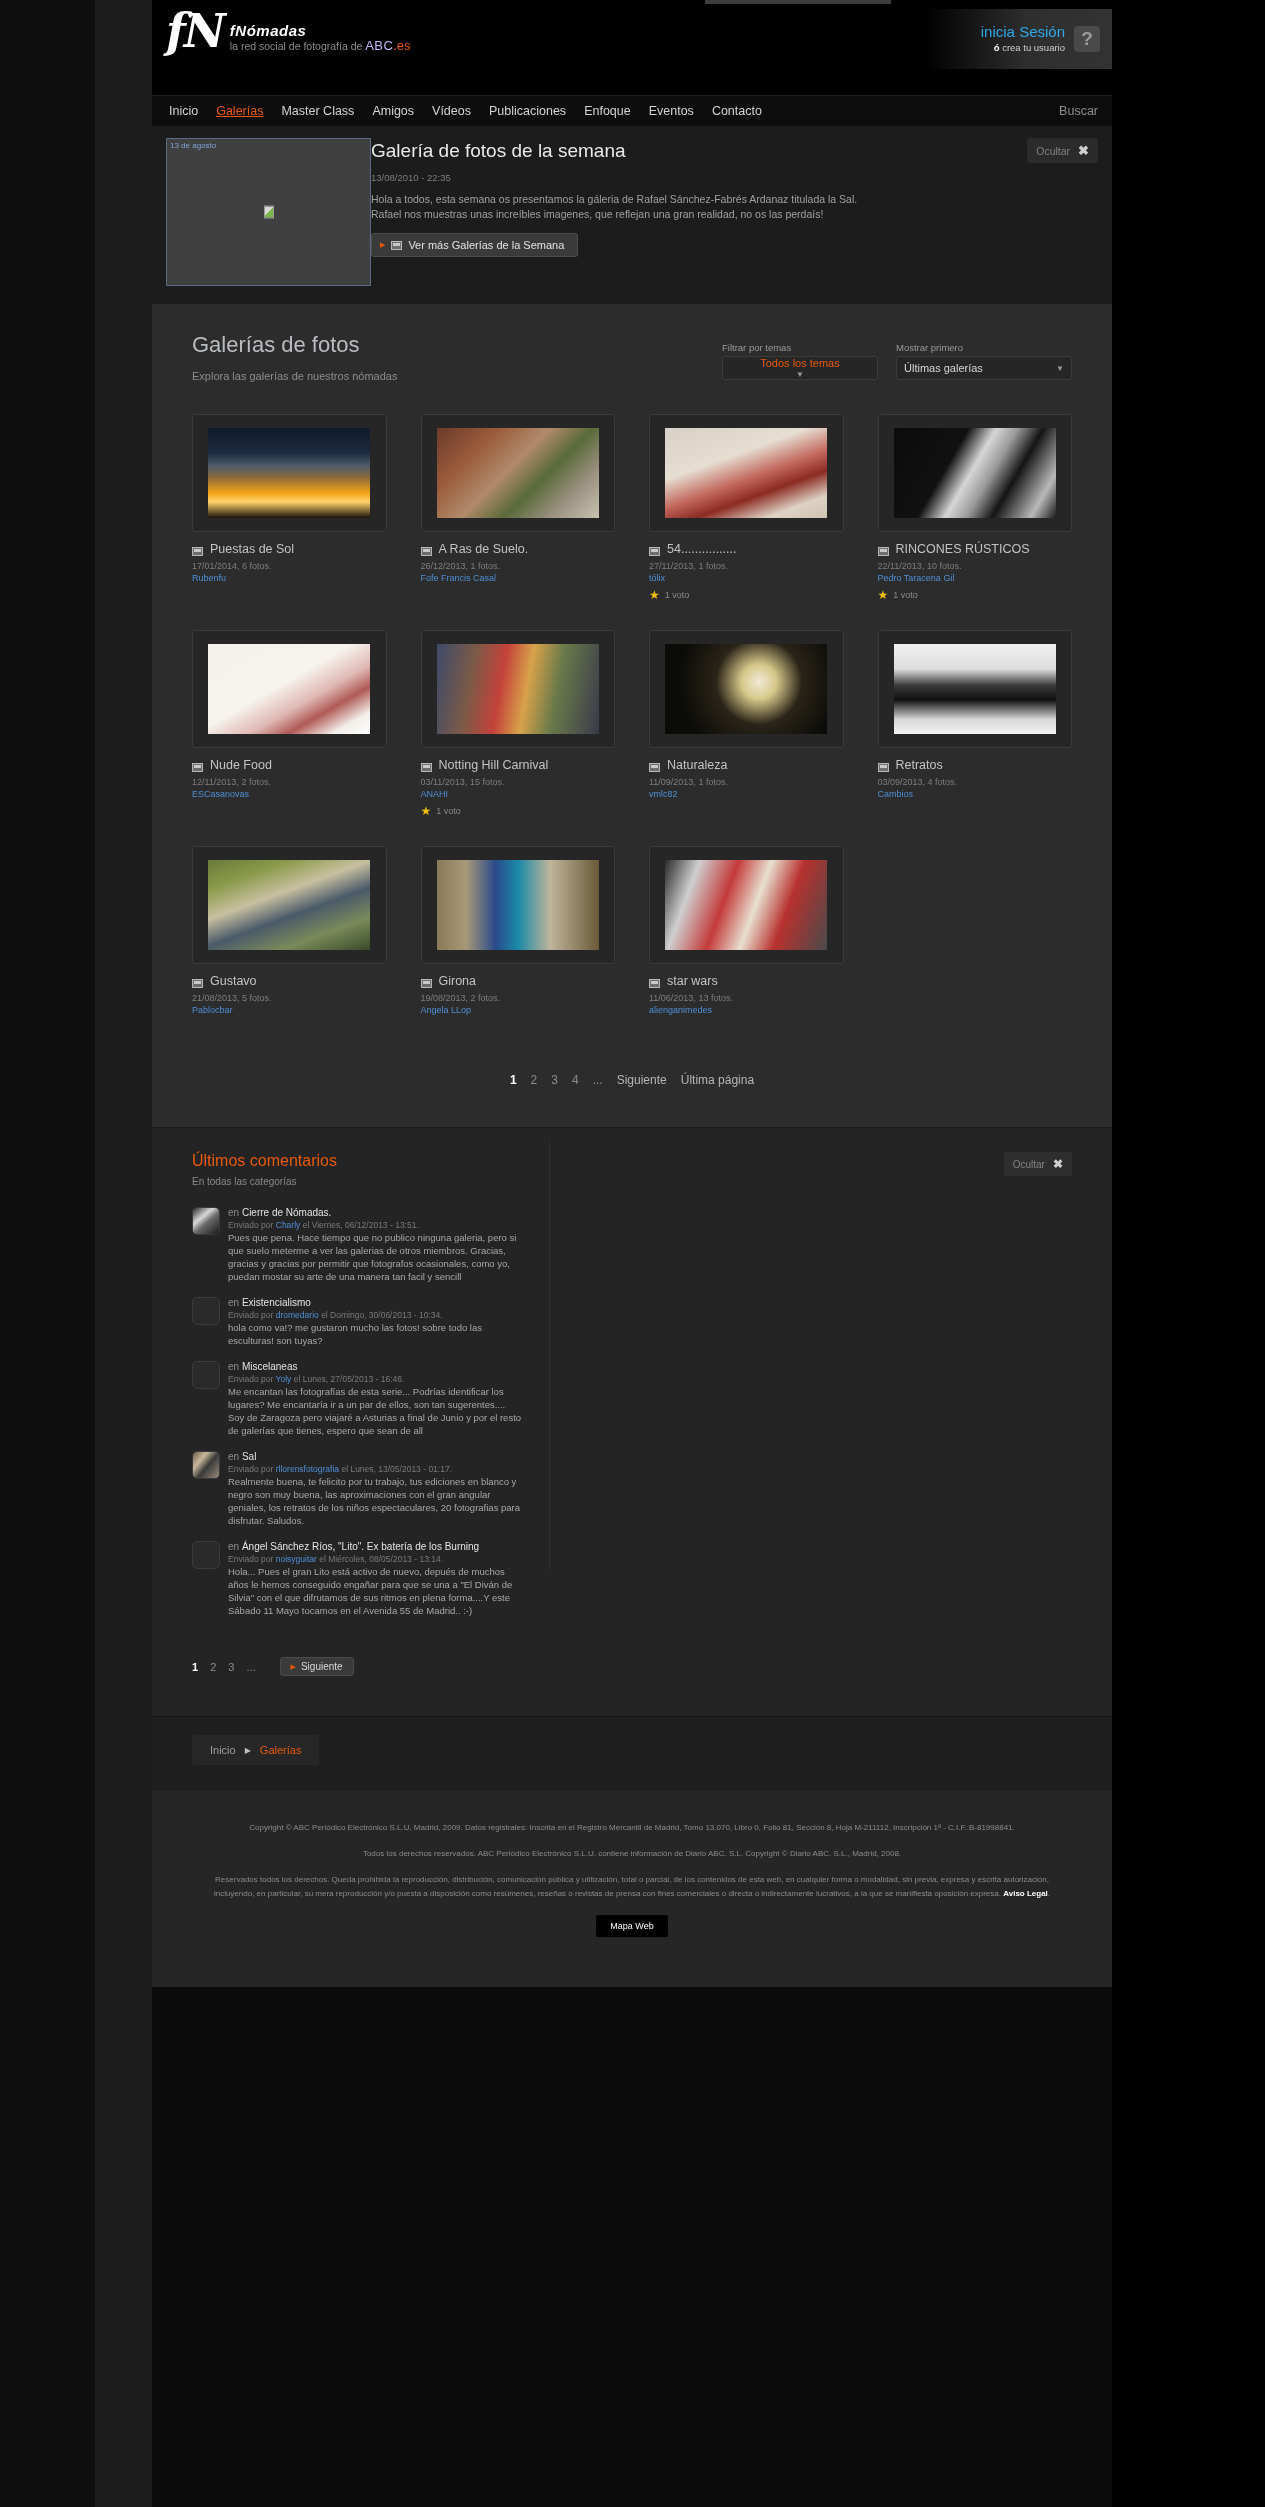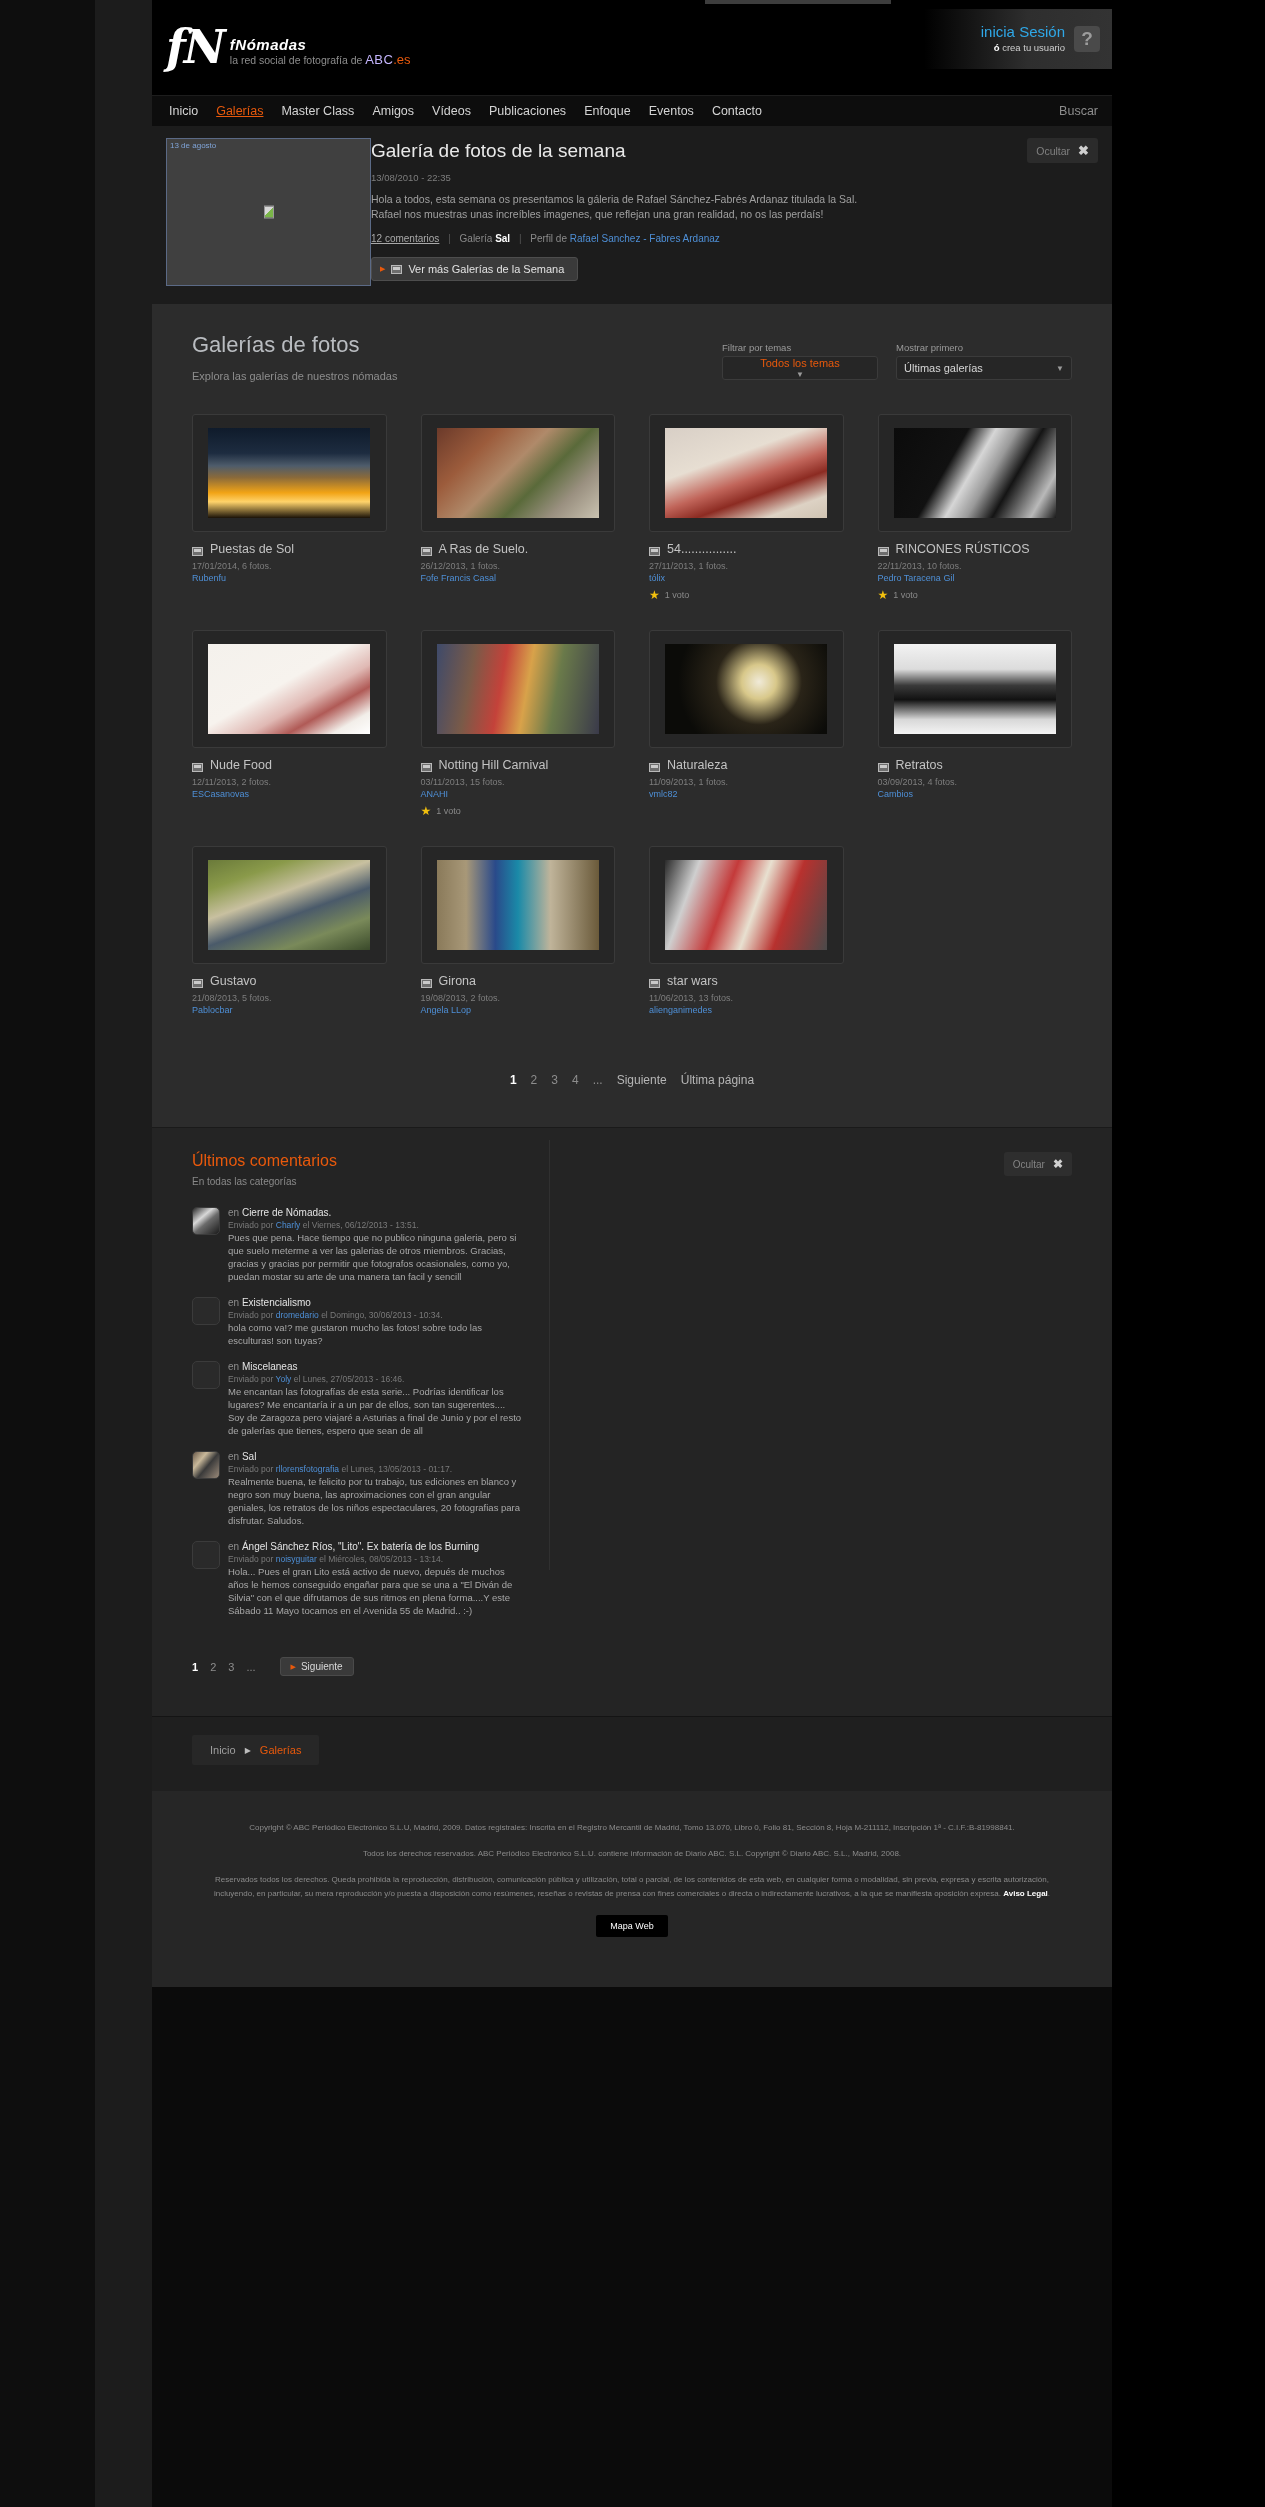--- a/index.html
+++ b/index.html
@@ -28,23 +28,23 @@
 
   
   .header {
     background: #000;
     height: 95px;
     position: relative;
   }
   .logo-wrap {
     position: absolute;
     left: 14px;
-    top: 24px;
+    top: 8px;
     display: flex;
-    align-items: flex-start;
+    align-items: center;
   }
   .logo-mark {
     font-family: "DejaVu Serif", serif;
     font-weight: bold;
     font-size: 46px;
     color: #fff;
     line-height: 46px;
     letter-spacing: -2px;
     font-style: italic;
     padding-right: 6px;
@@ -522,29 +522,20 @@
 
     <div class="featured">
       <div class="feat-thumb">
         <div class="date-cap">13 de agosto</div>
         <div class="broken-img"></div>
       </div>
       <div class="feat-body">
         <div class="feat-title">Galería de fotos de la semana</div>
         <div class="feat-date">13/08/2010 - 22:35</div>
         <div class="feat-desc">Hola a todos, esta semana os presentamos la gáleria de Rafael Sánchez-Fabrés Ardanaz titulada la Sal. Rafael nos muestras unas increíbles imagenes, que reflejan una gran realidad, no os las perdaís!</div>
-        <div class="feat-links">
-          <a>12 comentarios</a>
-          <span class="sep">|</span>
-          <span class="lbl">Galería</span>
-          <a class="w">Sal</a>
-          <span class="sep">|</span>
-          <span class="lbl">Perfil de</span>
-          <a class="blue">Rafael Sanchez - Fabres Ardanaz</a>
-        </div>
         <div class="btn-dark">
           <span class="tri">▶</span>
           <span class="gal-icon"></span>
           <span>Ver más Galerías de la Semana</span>
         </div>
       </div>
       <div class="hide-btn">
         <span class="t">Ocultar</span>
         <span class="x">✖</span>
       </div>

